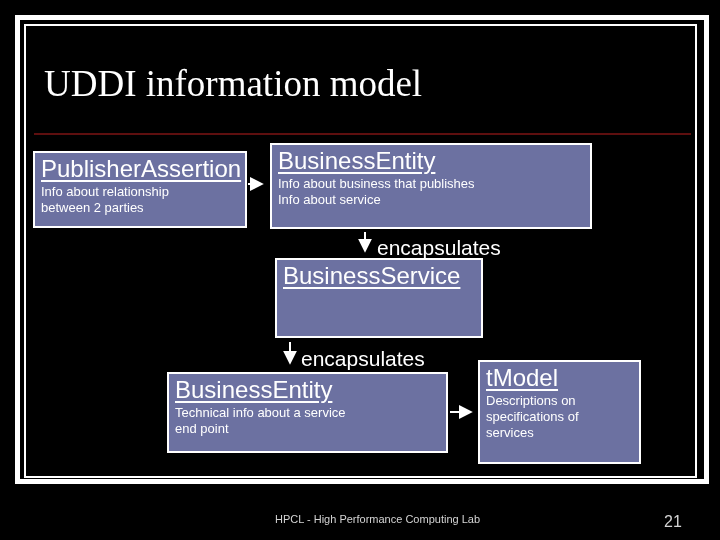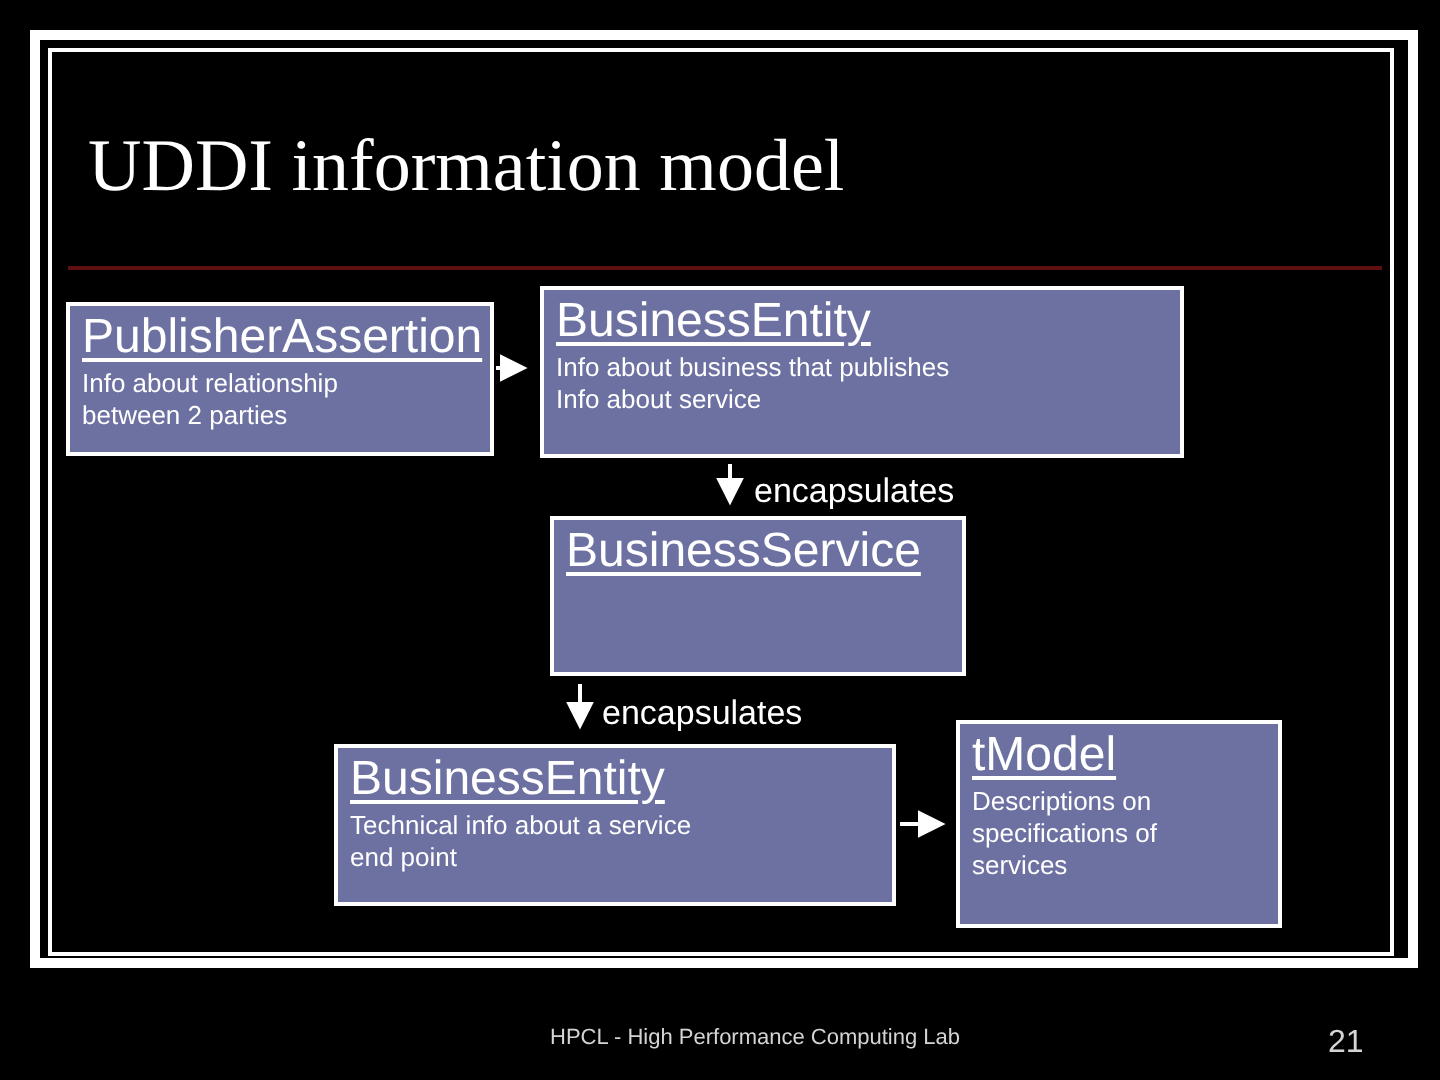--- a/index.html
+++ b/index.html
@@ -74,21 +74,21 @@
   .box-5 { left: 478px; top: 360px; width: 163px; height: 104px; }
   .arrows {
     position: absolute;
     left: 0; top: 0;
     width: 720px; height: 540px;
     pointer-events: none;
   }
   .enc {
     position: absolute;
     color: var(--text, #fff);
-    font-size: 17px;
+    font-size: 21px;
     white-space: nowrap;
   }
   .enc-1 { left: 377px; top: 236px; }
   .enc-2 { left: 301px; top: 347px; }
   .footer {
     position: absolute;
     left: 275px; top: 513px;
     font-size: 11px;
     color: var(--footer-text, #d4d4d4);
     white-space: nowrap;

